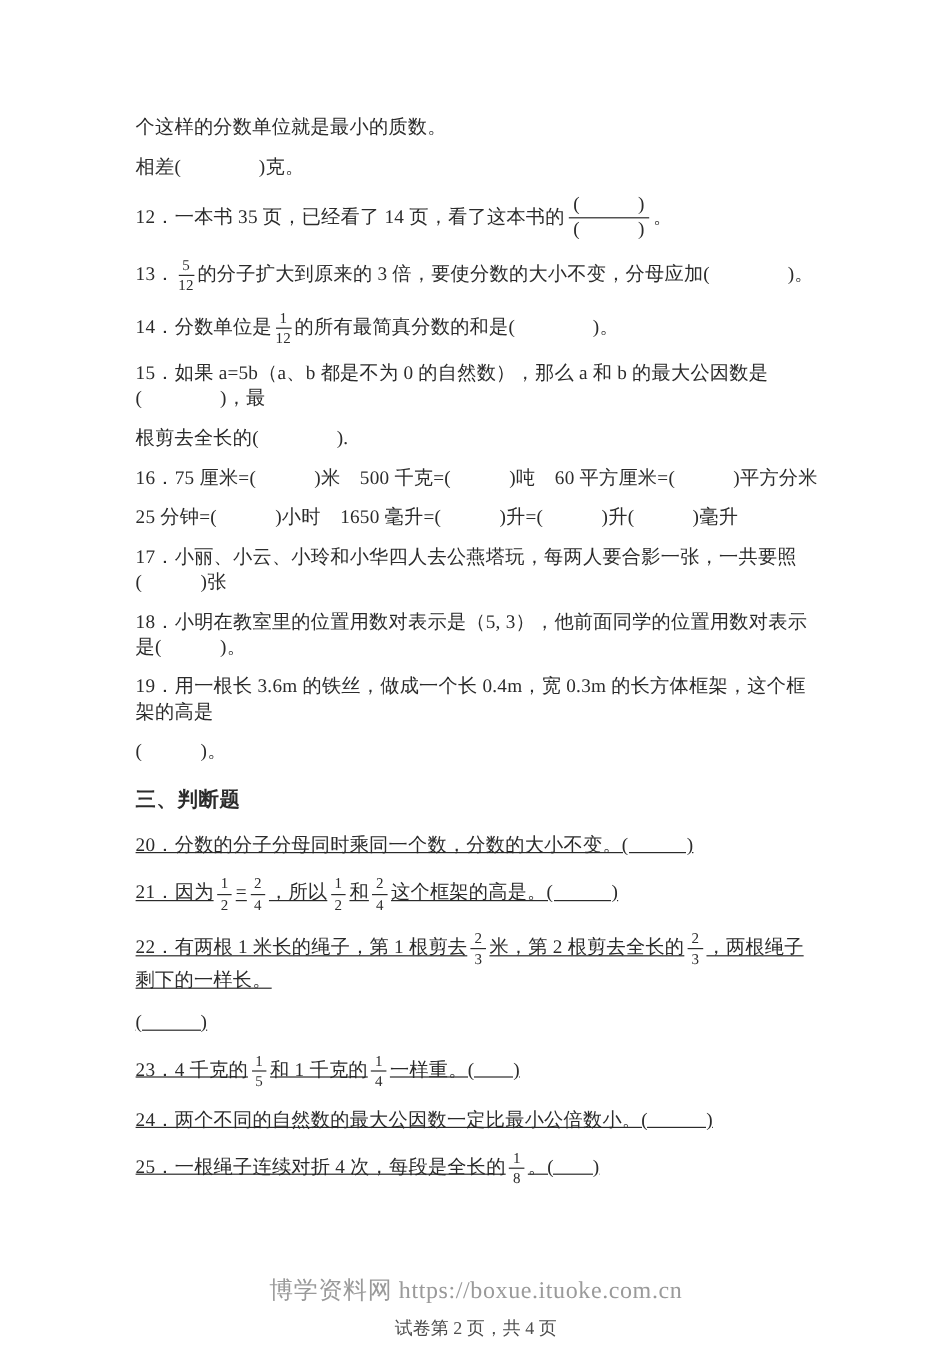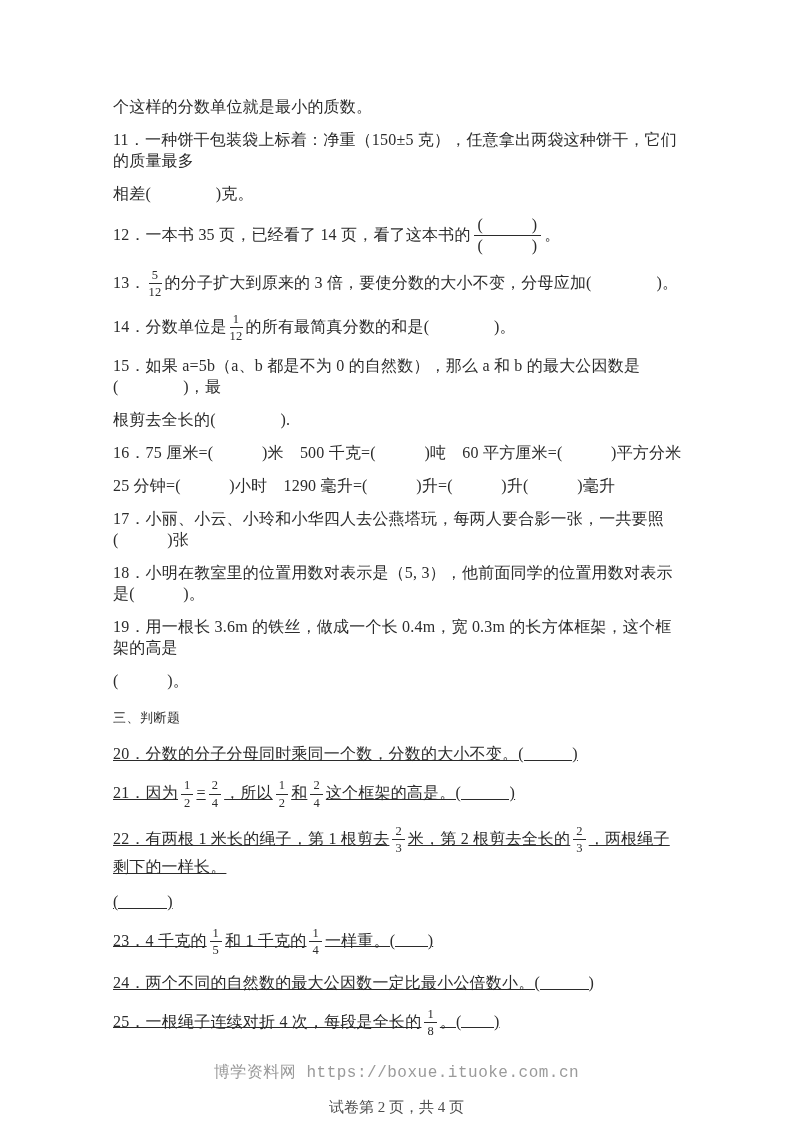--- a/index.html
+++ b/index.html
@@ -29,22 +29,22 @@
     font-size: 16px;
     line-height: 21px;
     margin-bottom: 12px;
     letter-spacing: 0.2px;
   }
   .judge .line {
     margin-bottom: 14px;
     text-decoration: underline;
   }
   .section-heading {
-    font-size: 13px;
-    font-weight: normal;
+    font-size: 17px;
+    font-weight: bold;
     margin: 18px 0 16px 0;
     letter-spacing: 0.5px;
   }
   
   .frac {
     display: inline-flex;
     flex-direction: column;
     vertical-align: middle;
     text-align: center;
     margin: 0 3px;
@@ -68,22 +68,22 @@
     width: 793px;
     top: 1058px;
     height: 50px;
   }
   .watermark {
     position: absolute;
     top: 4px;
     left: 0;
     width: 100%;
     text-align: center;
-    font-family: Liberation Mono, monospace;
-    font-size: 16px;
+    font-family: Liberation Serif, serif;
+    font-size: 20px;
     color: #9a9a9a;
     letter-spacing: 0.5px;
   }
   .page-number {
     position: absolute;
     top: 12px;
     left: 0;
     width: 100%;
     text-align: center;
     font-family: "Liberation Serif", "DejaVu Serif", serif;
@@ -93,38 +93,37 @@
   }
 </style>
 </head>
 <body>
 
 <div class="page">
   <div class="content">
 
     <div class="fill" id="fill-lines">
         <div class="line"><span>个这样的分数单位就是最小的质数。</span></div>
-        <div class="line"><span>11．一种饼干包装袋上标着：净重（150±5 克），任意拿出两袋这种饼干，它们的质量最多</span></div>
         <div class="line"><span>相差(　　　　)克。</span></div>
         <div class="line"><span>12．一本书 35 页，已经看了 14 页，看了这本书的</span><span class="frac big">
             <span class="num">(　　　)</span>
             <span class="den">(　　　)</span>
           </span><span>。</span></div>
         <div class="line"><span>13．</span><span class="frac small">
             <span class="num">5</span>
             <span class="den">12</span>
           </span><span>的分子扩大到原来的 3 倍，要使分数的大小不变，分母应加(　　　　)。</span></div>
         <div class="line"><span>14．分数单位是</span><span class="frac small">
             <span class="num">1</span>
             <span class="den">12</span>
           </span><span>的所有最简真分数的和是(　　　　)。</span></div>
         <div class="line"><span>15．如果 a=5b（a、b 都是不为 0 的自然数），那么 a 和 b 的最大公因数是(　　　　)，最</span></div>
         <div class="line"><span>根剪去全长的(　　　　).</span></div>
         <div class="line"><span>16．75 厘米=(　　　)米　500 千克=(　　　)吨　60 平方厘米=(　　　)平方分米</span></div>
-        <div class="line"><span>25 分钟=(　　　)小时　1290 毫升=(　　　)升=(　　　)升(　　　)毫升</span></div>
+        <div class="line"><span>25 分钟=(　　　)小时　1650 毫升=(　　　)升=(　　　)升(　　　)毫升</span></div>
         <div class="line"><span>17．小丽、小云、小玲和小华四人去公燕塔玩，每两人要合影一张，一共要照(　　　)张</span></div>
         <div class="line"><span>18．小明在教室里的位置用数对表示是（5, 3），他前面同学的位置用数对表示是(　　　)。</span></div>
         <div class="line"><span>19．用一根长 3.6m 的铁丝，做成一个长 0.4m，宽 0.3m 的长方体框架，这个框架的高是</span></div>
         <div class="line"><span>(　　　)。</span></div>
       </div>
 
     <div class="section-heading">三、判断题</div>
 
     <div class="judge" id="judge-lines">
         <div class="line"><span>20．分数的分子分母同时乘同一个数，分数的大小不变。(　　　)</span></div>

